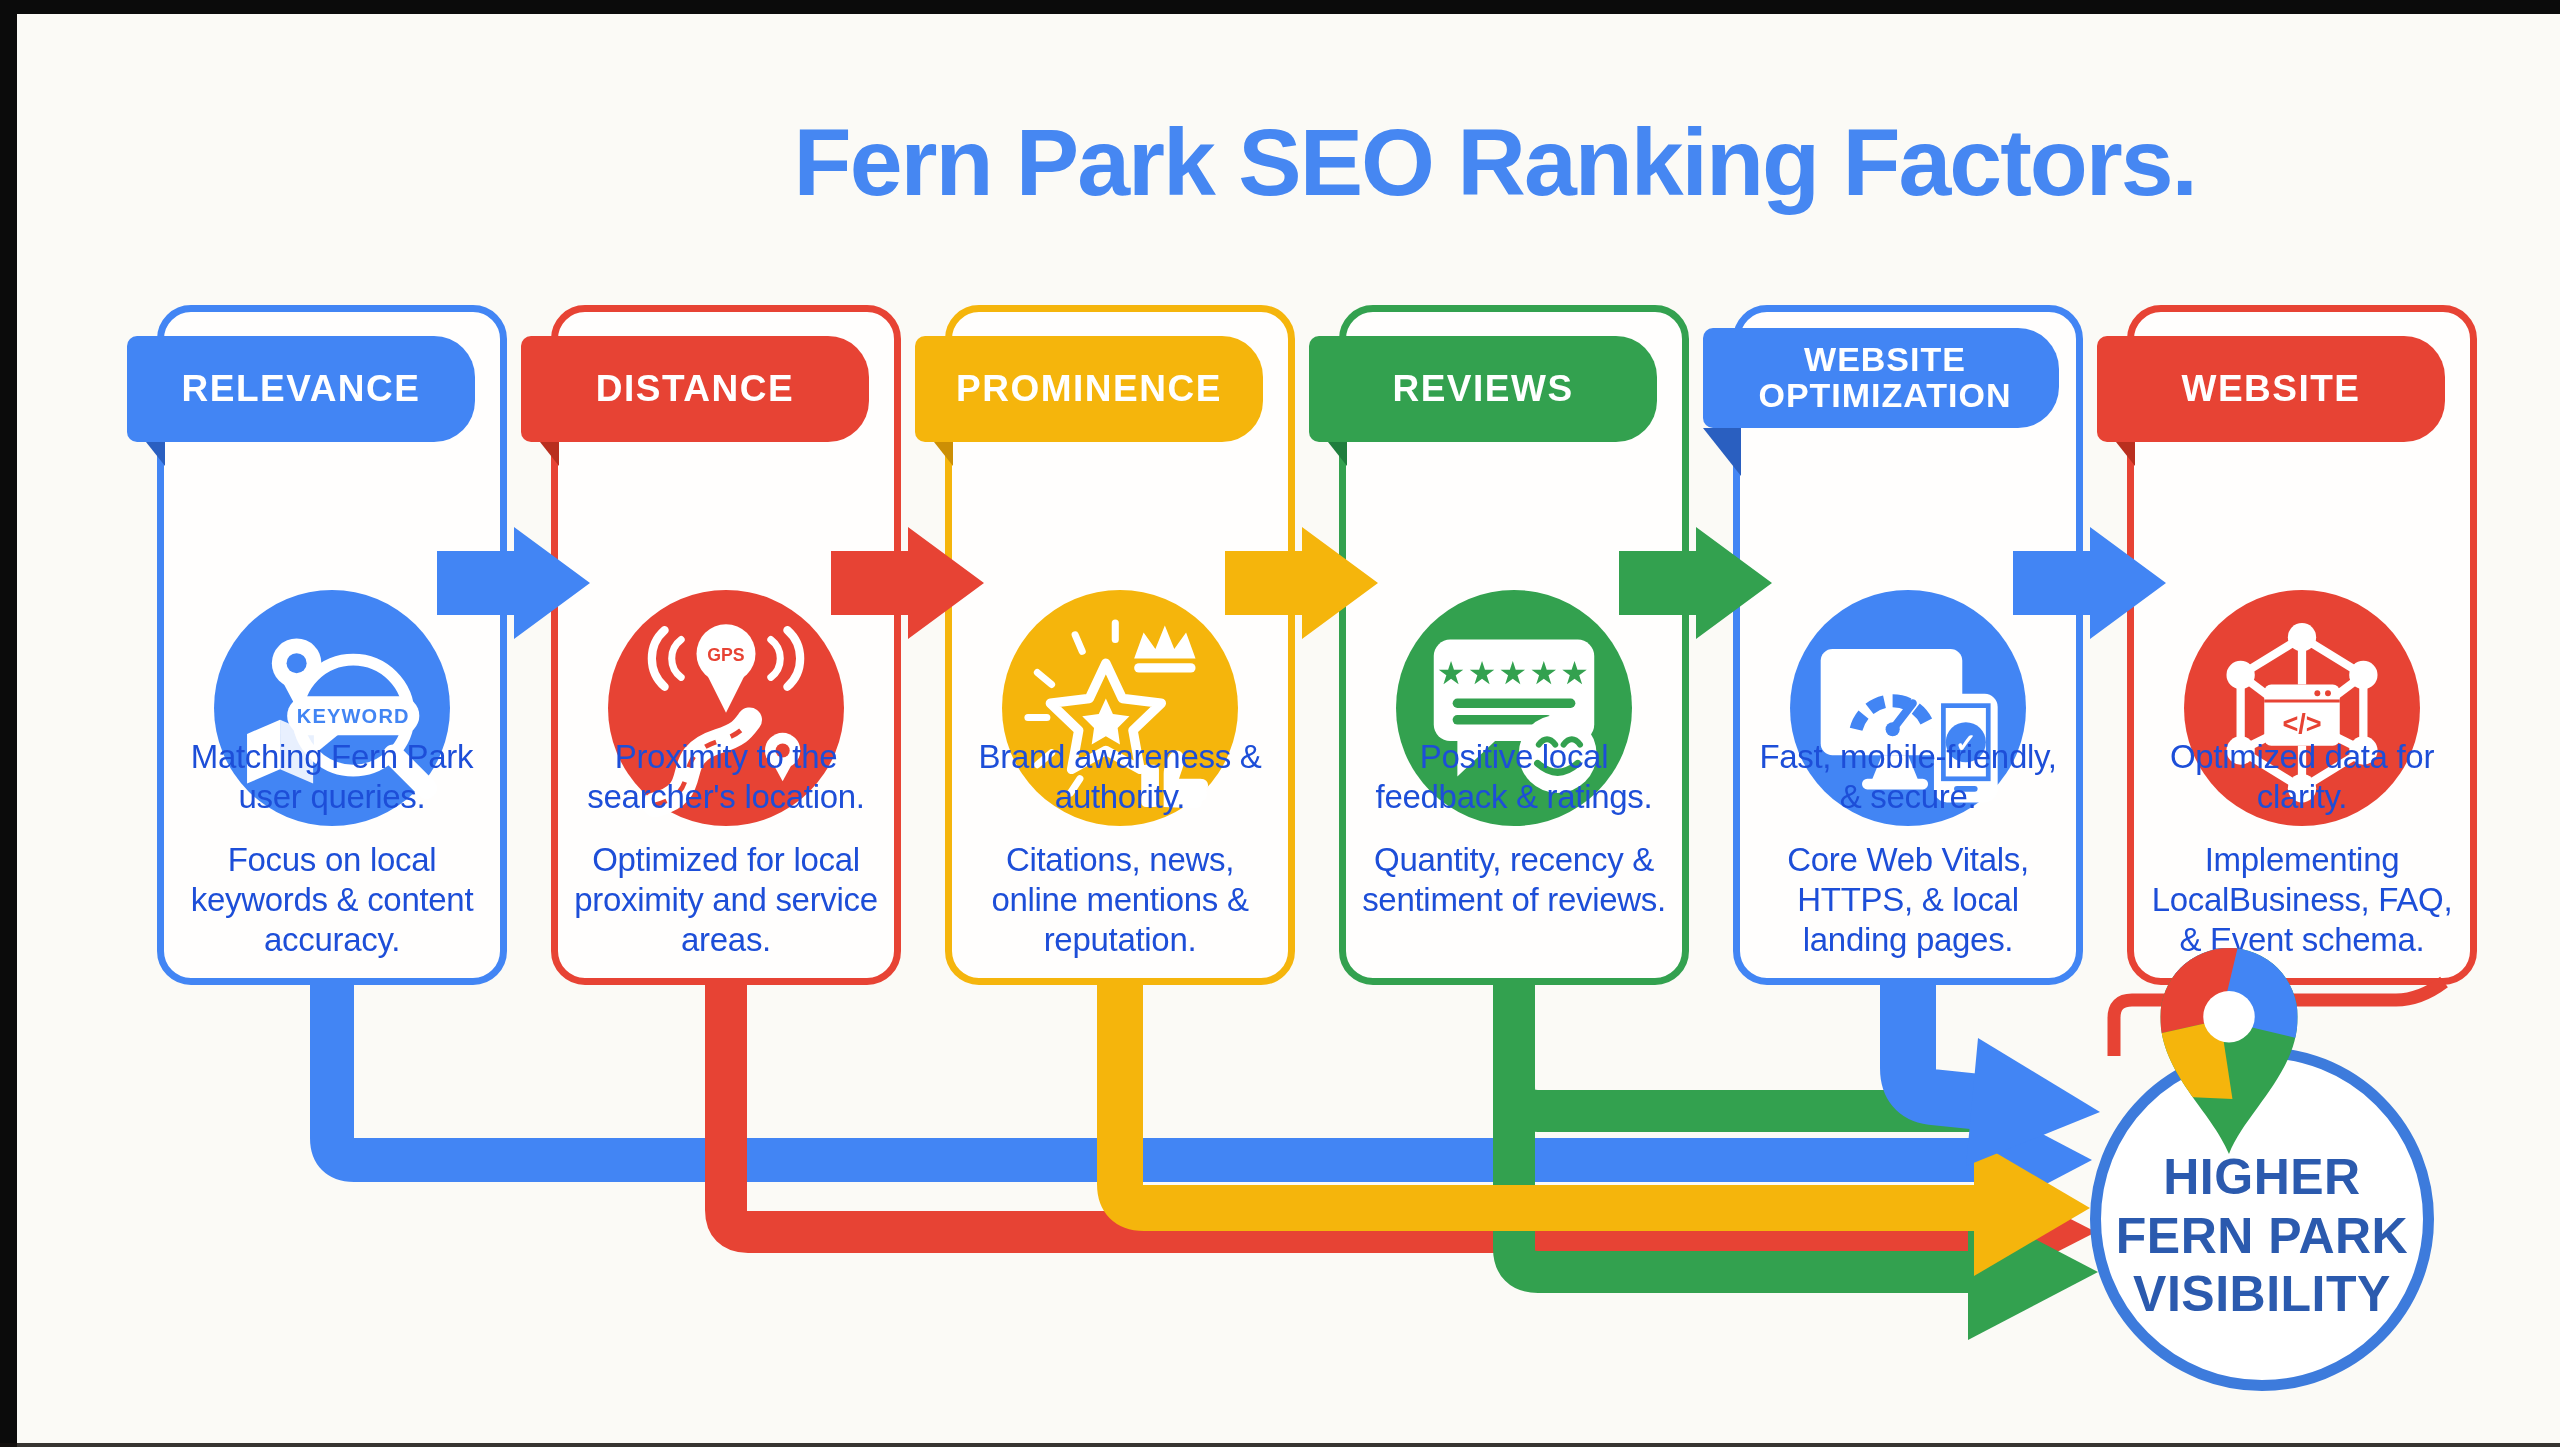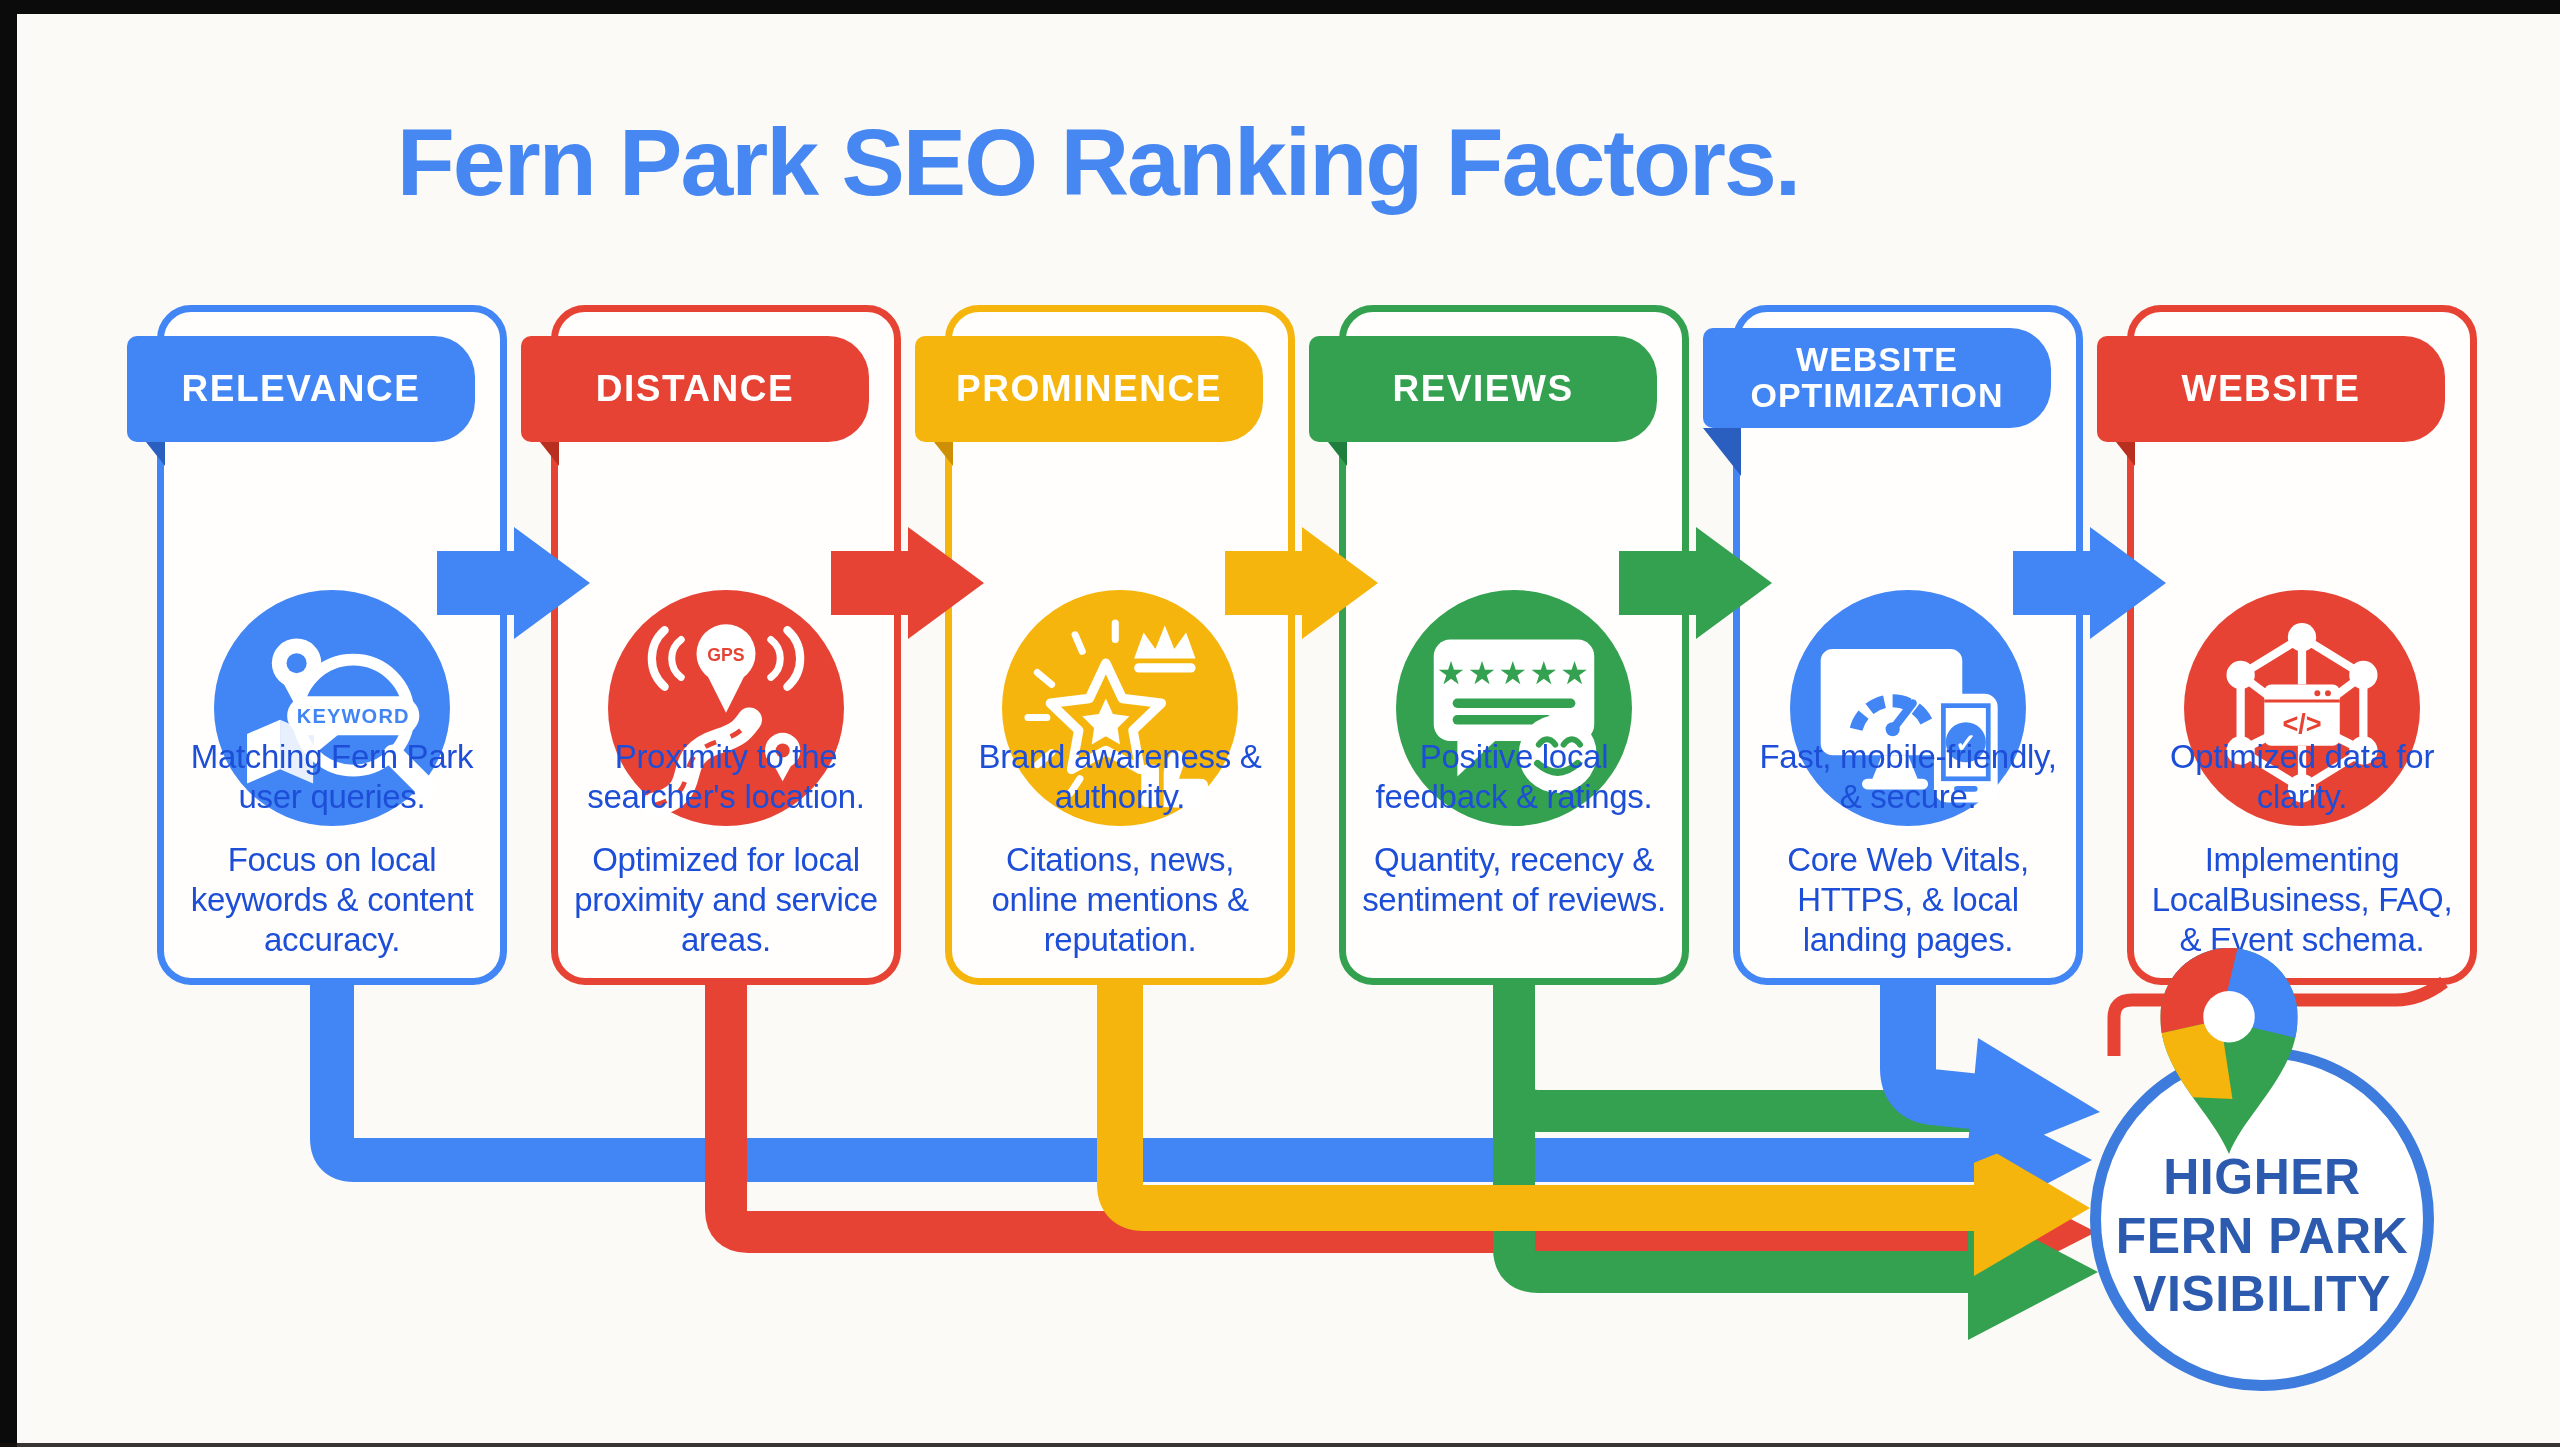--- a/index.html
+++ b/index.html
@@ -7,41 +7,41 @@
     position:relative;width:2560px;height:1447px;overflow:hidden;
     background:#fbfaf6;
     font-family:"Liberation Sans", sans-serif;
   }
   
   .bar-top{position:absolute;left:0;top:0;width:2560px;height:14px;background:#0b0b0b;z-index:9;}
   .bar-left{position:absolute;left:0;top:0;width:17px;height:1447px;background:#0b0b0b;z-index:9;}
   .bar-bottom{position:absolute;left:0;top:1443px;width:2560px;height:4px;background:#14110e;opacity:.85;z-index:9;}
 
   .title{
-    position:absolute;left:0;top:44px;width:2196px;text-align:center;
+    position:absolute;left:0;top:44px;width:2196px;text-align:right;
     font-size:95px;font-weight:bold;letter-spacing:-2px;color:var(--title);
   }
 
   
   .card{
     position:absolute;top:305px;width:350px;height:680px;background:#fffefd;
     border:7px solid;border-radius:34px;box-sizing:border-box;z-index:1;
   }
   .card.cb{border-color:var(--blue);}
   .card.cr{border-color:var(--red);}
   .card.cy{border-color:var(--yellow);}
   .card.cg{border-color:var(--green);}
 
   .banner{
     position:absolute;left:-37px;top:24px;width:348px;height:106px;
     border-radius:10px 41px 41px 10px;display:flex;align-items:center;justify-content:center;
     color:#fff;font-weight:bold;font-size:37px;letter-spacing:1.5px;text-align:center;line-height:1.05;
     z-index:3;
   }
-  .banner.two{height:100px;top:16px;font-size:34px;letter-spacing:1px;}
+  .banner.two{height:100px;top:16px;font-size:34px;letter-spacing:1px;padding-left:8px;}
   .banner.bb{background:var(--blue);} .banner.br{background:var(--red);}
   .banner.by{background:var(--yellow);} .banner.bg{background:var(--green);}
   .fold{position:absolute;left:-37px;z-index:2;width:0;height:0;border-style:solid;}
   .fold{border-width:0 38px 48px 0;} 
   .fold.fb{border-color:transparent var(--blue-d) transparent transparent;}
   .fold.fr{border-color:transparent var(--red-d) transparent transparent;}
   .fold.fy{border-color:transparent var(--yellow-d) transparent transparent;}
   .fold.fg{border-color:transparent var(--green-d) transparent transparent;}
   .fold{top:106px;} .fold.two{top:116px;}
 

